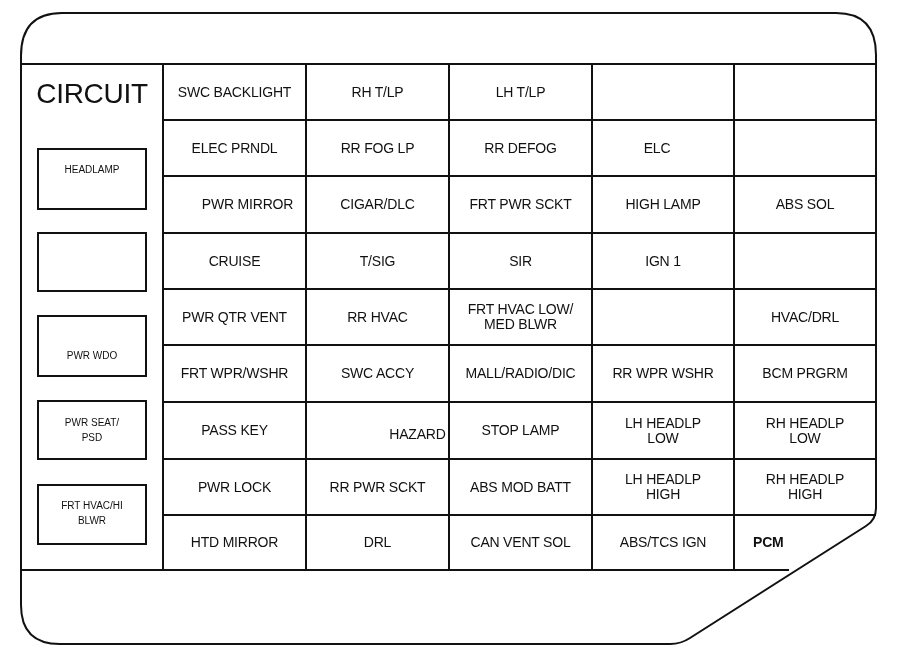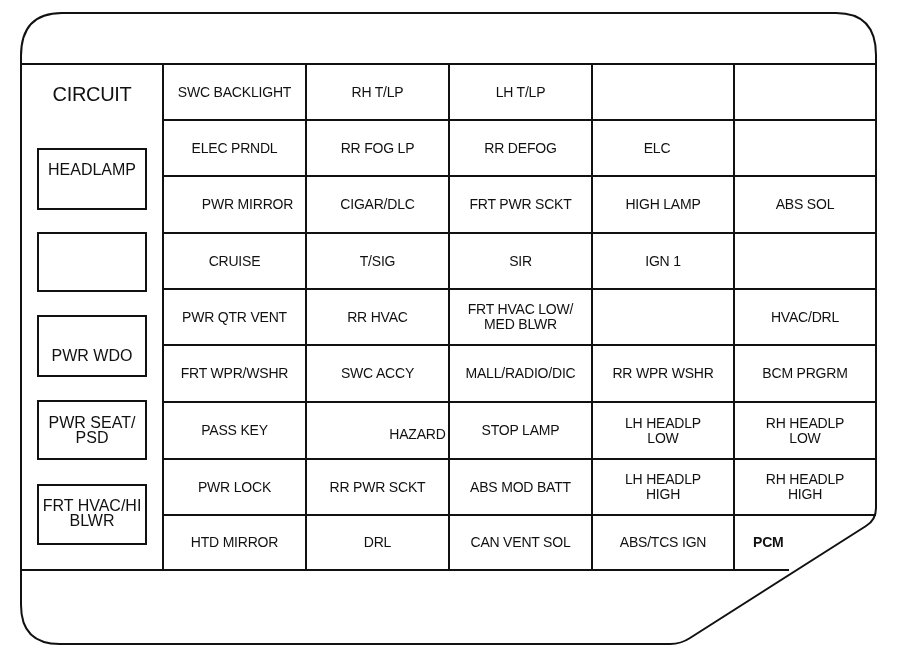--- a/index.html
+++ b/index.html
@@ -4,24 +4,24 @@
 <style>
   html, body { margin:0; padding:0; background:#ffffff; }
   body { width:900px; height:667px; position:relative; overflow:hidden;
          font-family:"Liberation Sans", "DejaVu Sans", sans-serif; color:#111; }
   svg.frame { position:absolute; left:0; top:0; }
   .cell { position:absolute; display:flex; align-items:center; justify-content:center;
           text-align:center; font-size:14px; line-height:15px; letter-spacing:-0.2px;
           white-space:pre-line; }
   .cell.left { justify-content:flex-start; padding-left:18px; box-sizing:border-box;font-weight:bold; }
   .title { position:absolute; left:22px; top:82px; width:140px; text-align:center;
-           font-size:20px; line-height:24px; letter-spacing:-0.3px; }
+           font-size:28px; line-height:24px; letter-spacing:-0.3px; }
   .cb { position:absolute; left:37px; width:110px; border:2px solid #111; box-sizing:border-box;
         display:flex; align-items:center; justify-content:center; text-align:center;
-        font-size:16px; line-height:15px; white-space:pre-line; background:#fff; }
+        font-size:10px; line-height:15px; white-space:pre-line; background:#fff; }
 </style>
 </head>
 <body>
 
 <svg class="frame" width="900" height="667">
 
   <path d="M 21 64 L 21 56 Q 21 13 62 13 L 836 13 Q 876 13 876 55 L 876 508
            Q 876 520 866 526 L 690 638 Q 681 644 670 644 L 60 644 Q 21 644 21 605 Z" fill="none" stroke="#111" stroke-width="2"></path>
 
   <line x1="21" y1="64" x2="876" y2="64" stroke="#111" stroke-width="2"></line>

